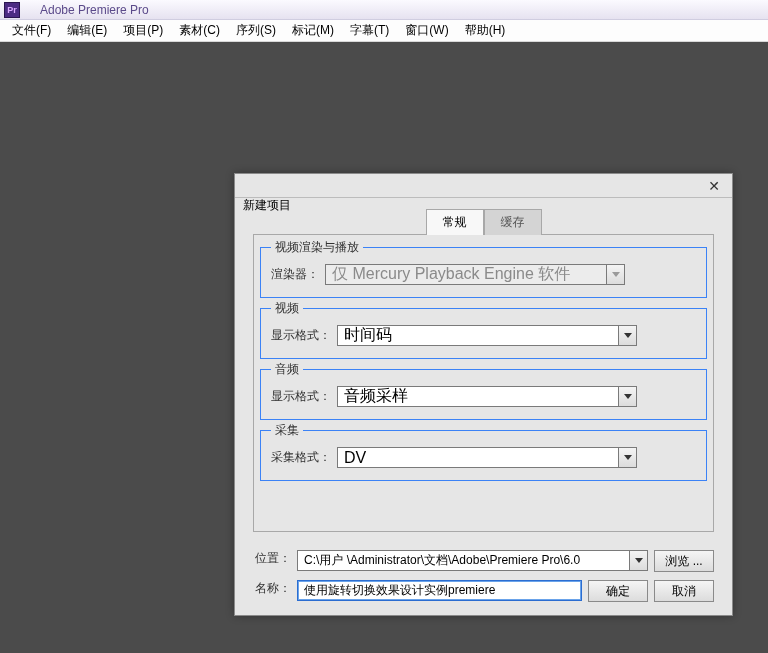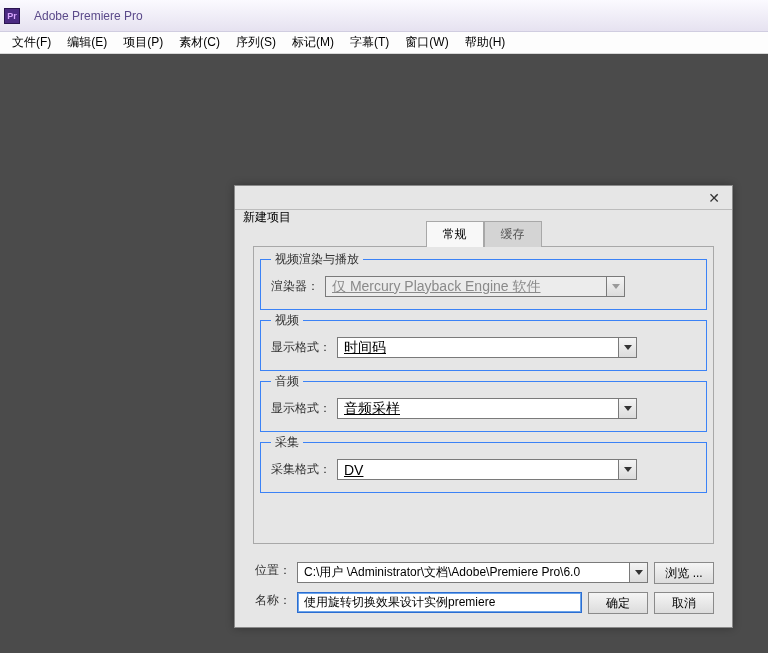--- a/index.html
+++ b/index.html
@@ -1,18 +1,18 @@
 <!DOCTYPE html>
 <html><head>
 <meta charset="utf-8">
 <style>
 * { box-sizing: border-box; margin: 0; padding: 0; }
 body { width: 768px; height: 653px; font-family: "Microsoft YaHei", sans-serif; font-size: 12px; background: #fff; overflow: hidden; }
 
-.titlebar { height: 32px; background: linear-gradient(#fbfaff, #e6e2f0); display: flex; align-items: center; padding: 0 4px; gap: 14px; border-bottom: 1px solid #d0cde0; }
+.titlebar { height: 20px; background: linear-gradient(#fbfaff, #e6e2f0); display: flex; align-items: center; padding: 0 4px; gap: 20px; border-bottom: 1px solid #d0cde0; }
 .app-icon { width: 16px; height: 16px; background: #4b2a82; display: flex; align-items: center; justify-content: center; color: #d9a6ff; font-size: 9px; font-weight: bold; border: 1px solid #2a1450; }
 .titlebar-text { color: #5b4a8a; font-size: 12px; }
 
 .menubar { height: 22px; background: #fdfdfd; display: flex; align-items: center; padding: 10px 4px; gap: 0; border-bottom: 1px solid #d8d8d8; }
 .menubar span { padding: 2px 8px; font-size: 12px; color: #000; cursor: default; }
 
 .workspace { position: relative; width: 768px; height: 611px; background: #4b4b4b; }
 
 .dialog { position: absolute; left: 234px; top: 131px; width: 499px; height: 443px; background: #e6e6e6; border: 1px solid #8a8a8a; box-shadow: 0 0 8px rgba(0,0,0,0.3); }
 .dlg-title { height: 24px; background: #e6e6e6; display: flex; align-items: center; justify-content: space-between; padding: 0 8px; border-bottom: 1px solid #bcbcbc; }
@@ -27,21 +27,21 @@
 
 .tab-pane { border: 1px solid #a8a8a8; background: transparent; padding: 8px 6px 6px 6px; min-height: 298px; }
 
 .fieldset { border: 1px solid #3b82f6; margin: 4px 0 10px 0; padding: 16px 10px 12px 10px; position: relative; }
 .fieldset .legend { position: absolute; top: -9px; left: 10px; background: #e6e6e6; padding: 0 4px; font-size: 12px; color: #333; }
 
 .row { display: flex; align-items: center; gap: 6px; }
 .label { font-size: 12px; color: #333; white-space: nowrap; }
 
 .combo { display: flex; align-items: center; border: 1px solid #7a7a7a; background: #fff; height: 21px; flex: 1; max-width: 300px; }
-.combo .cval { flex: 1; padding: 0 6px; font-size: 14px; color: #000; white-space: nowrap; overflow: hidden; text-decoration: underline; }
+.combo .cval { flex: 1; padding: 0 6px; font-size: 16px; color: #000; white-space: nowrap; overflow: hidden; }
 .combo .carrow { width: 18px; height: 100%; border-left: 1px solid #7a7a7a; display: flex; align-items: center; justify-content: center; background: linear-gradient(#f4f4f4,#dcdcdc); }
 .combo .carrow::after { content: ""; border-left: 4px solid transparent; border-right: 4px solid transparent; border-top: 5px solid #333; }
 .combo.disabled { background: #ececec; }
 .combo.disabled .cval { color: #8a8a8a; }
 .combo.disabled .carrow::after { border-top-color: #9a9a9a; }
 
 .bottom { padding: 10px 18px 0 18px; }
 .brow { display: flex; gap: 6px; margin-bottom: 8px; }
 .brow .label { color: #333; width: 38px; text-align: right; }
 .textinput { flex: 1; height: 21px; border: 1px solid #7a7a7a; background: #fff; padding: 0 6px; font-size: 12px; font-family: inherit; outline: none; }

